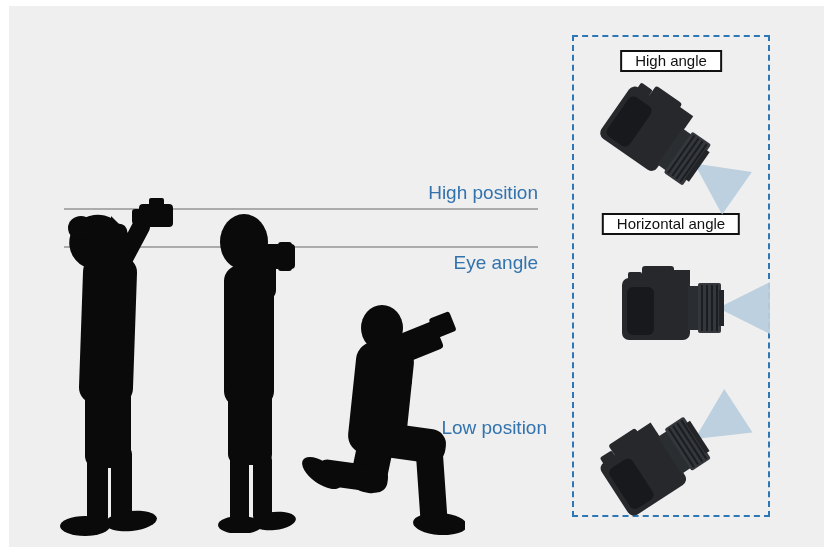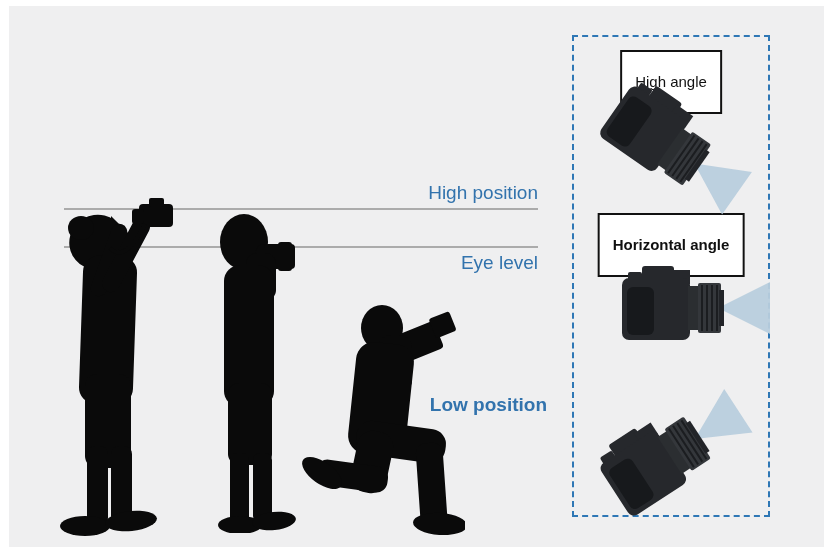--- a/index.html
+++ b/index.html
@@ -22,43 +22,43 @@
   .line-high{top:208px;}
   .line-eye{top:246px;}
   
   .pos-label{
     position:absolute;
     color:var(--label_blue,#3273ad);
     font-size:19px;line-height:18px;white-space:nowrap;
   }
   .pos-high{top:184px;right:294px;}
   .pos-eye{top:254px;right:294px;}
-  .pos-low{top:396px;right:285px;font-weight:bold;}
+  .pos-low{top:419px;right:285px;}
   
   .fig{position:absolute;}
   .fig1{left:57px;top:196px;}
   .fig2{left:212px;top:213px;}
   .fig3{left:300px;top:303px;}
   .sil{fill:var(--silhouette_black,#0a0a0a);}
   .sil-stroke{stroke:var(--silhouette_black,#0a0a0a);fill:none;}
   
   .angle-panel{
     position:absolute;left:572px;top:35px;width:198px;height:482px;
     border:2px dashed var(--panel_border_blue,#2e77b5);
     box-sizing:border-box;
   }
   .angle-label{
     position:absolute;left:50%;transform:translateX(-50%);
     background:var(--angle_label_bg,#ffffff);
     border:2px solid var(--angle_label_border,#111111);
     color:var(--angle_label_text,#111111);
-    font-size:15px;line-height:18px;padding:21px 13px;white-space:nowrap;
+    font-size:15px;line-height:18px;padding:0 13px;white-space:nowrap;
   }
   .al-high{top:13px;}
-  .al-horizontal{top:176px;font-weight:bold;}
+  .al-horizontal{top:176px;}
   .al-low{top:326px;}
   
   .cams{position:absolute;left:0;top:0;pointer-events:none;}
   .cam-body{fill:var(--camera_body,#26282c);}
   .cam-grip{fill:var(--camera_grip,#17191c);}
   .cam-mount{fill:#2b2e31;}
   .cam-lens{fill:var(--camera_lens,#34373b);}
   .cam-ring{fill:#222428;}
   .cam-rib{stroke:#1b1d20;stroke-width:2;}
   .cam-cone{fill:var(--view_cone_blue,#b8cddd);opacity:.95;}
@@ -66,21 +66,21 @@
 </head>
 <body>
 
 <div class="canvas">
   <div class="stage"></div>
 
   <div class="hline line-high"></div>
   <div class="hline line-eye"></div>
 
   <div class="pos-label pos-high">High position</div>
-  <div class="pos-label pos-eye">Eye level</div>
+  <div class="pos-label pos-eye">Eye angle</div>
   <div class="pos-label pos-low">Low position</div>
 
   <svg class="fig fig1" width="117" height="340" viewBox="0 0 117 340">
     <g>
       <ellipse class="sil" cx="40" cy="46" rx="28" ry="27" transform="rotate(-30 40 46)"></ellipse>
       <ellipse class="sil" cx="24" cy="32" rx="13" ry="12"></ellipse>
       <polygon class="sil" points="54,20 74,40 54,60"></polygon>
       <rect class="sil" x="24" y="60" width="54" height="148" rx="16" transform="rotate(2 51 134)"></rect>
       <rect class="sil" x="44" y="26" width="16" height="76" rx="8" transform="rotate(20 52 64)"></rect>
       <rect class="sil" x="60" y="18" width="18" height="82" rx="9" transform="rotate(28 69 59)"></rect>

